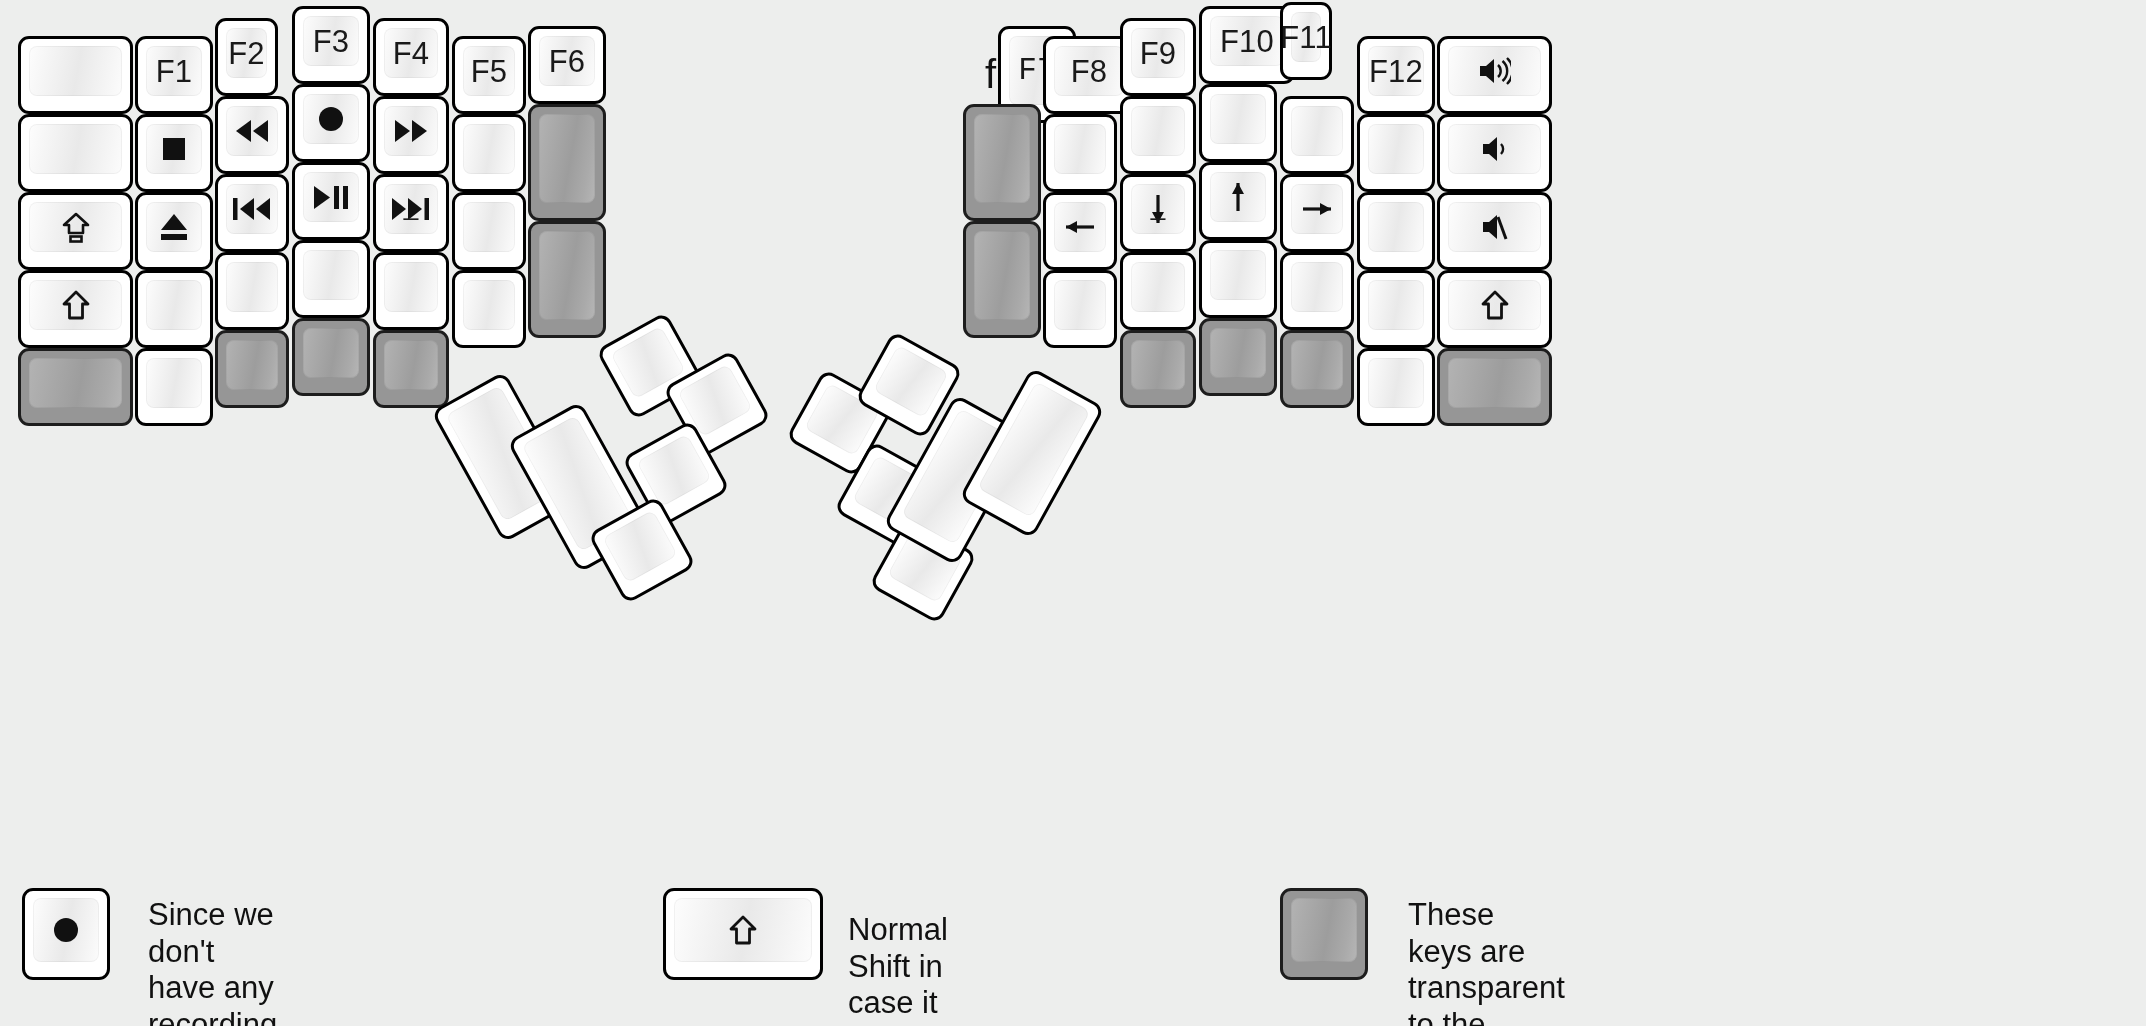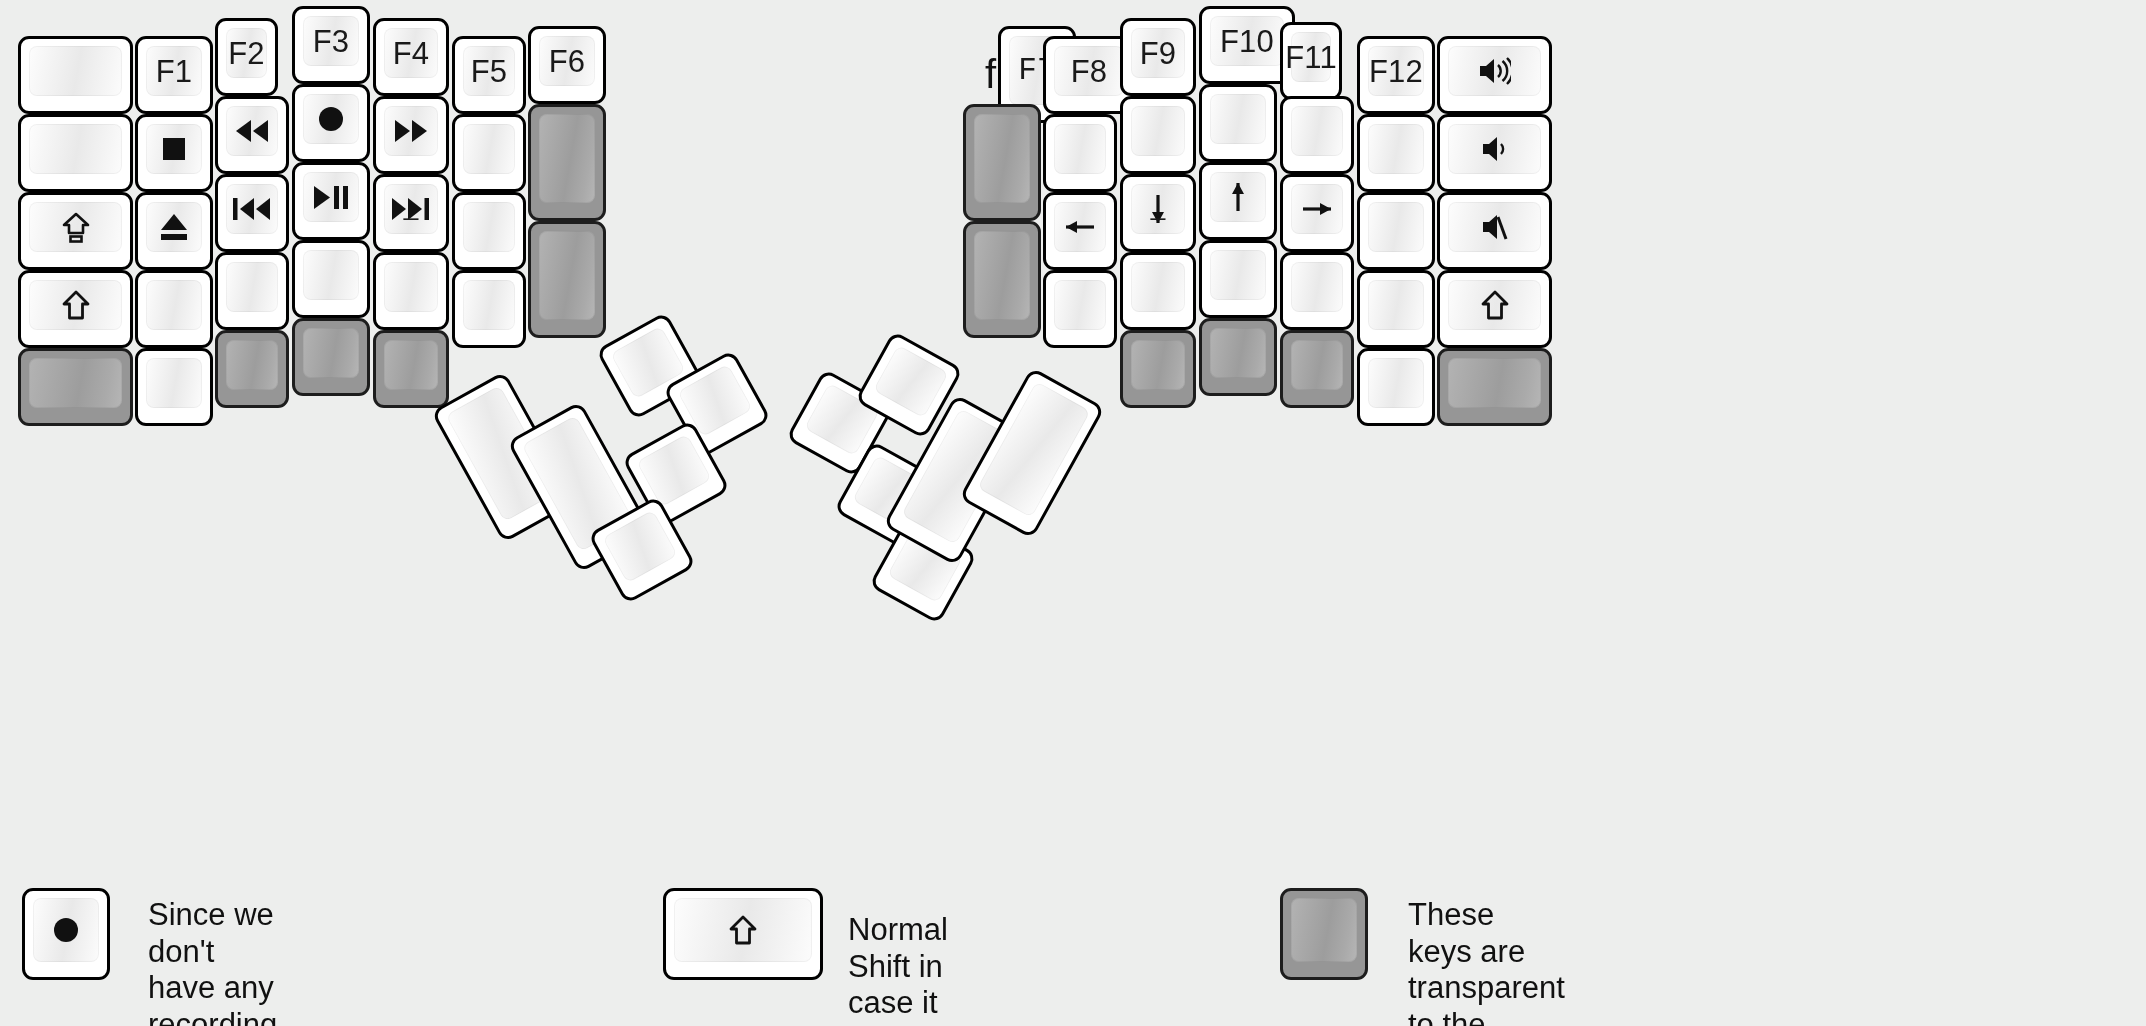--- a/index.html
+++ b/index.html
@@ -358,21 +358,21 @@
       </div>
     </div>
     <div class="key" style="left: 1199px; top: 240px; width: 78px; height: 78px;">
       <div class="cap"></div>
       <div class="lbl"></div>
     </div>
     <div class="key trans" style="left: 1199px; top: 318px; width: 78px; height: 78px;">
       <div class="cap"></div>
       <div class="lbl"></div>
     </div>
-    <div class="key" style="left: 1280px; top: 22px; width: 62px; height: 78px;">
+    <div class="key" style="left: 1280px; top: 2px; width: 52px; height: 78px;">
       <div class="cap"></div>
       <div class="lbl">F11</div>
     </div>
     <div class="key" style="left: 1280px; top: 96px; width: 74px; height: 78px;">
       <div class="cap"></div>
       <div class="lbl"></div>
     </div>
     <div class="key" style="left: 1280px; top: 174px; width: 74px; height: 78px;">
       <div class="cap"></div>
       <div class="lbl">

